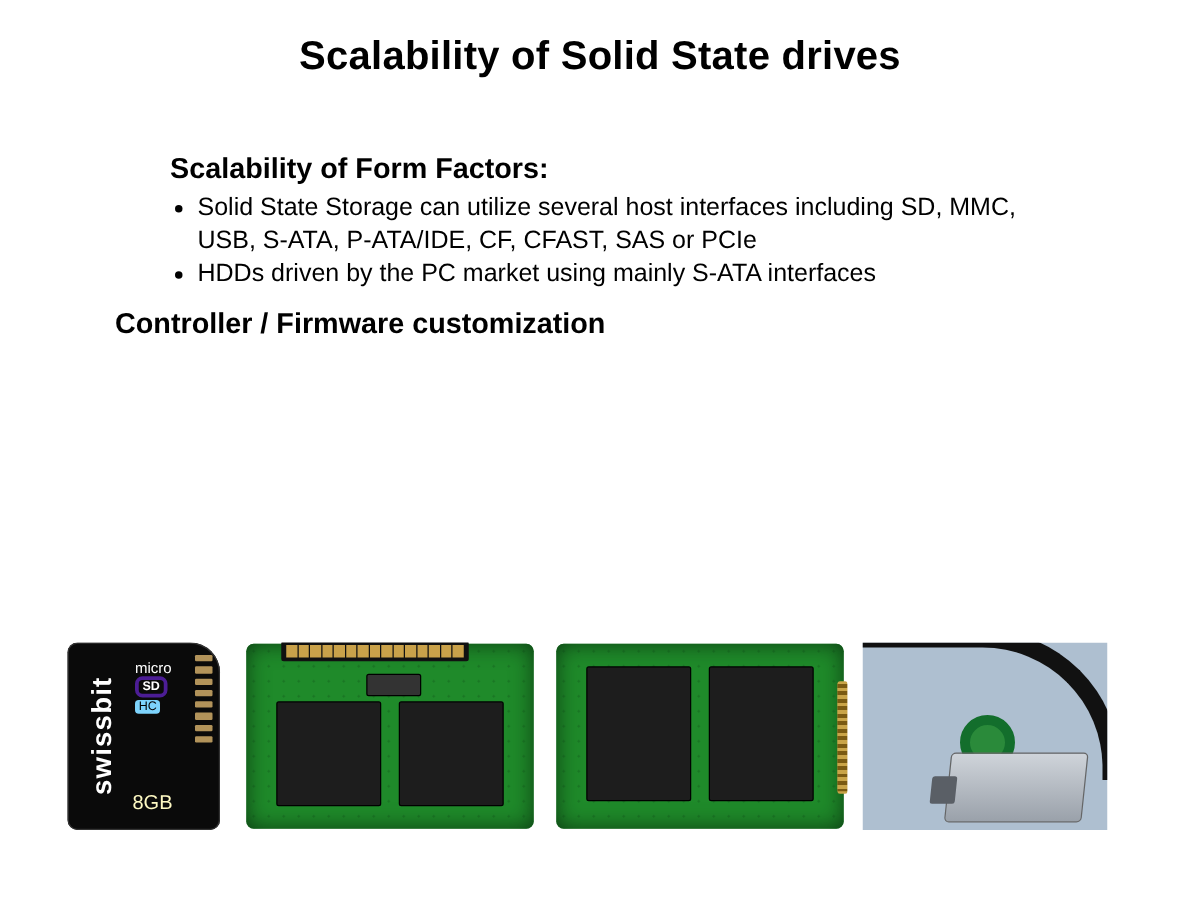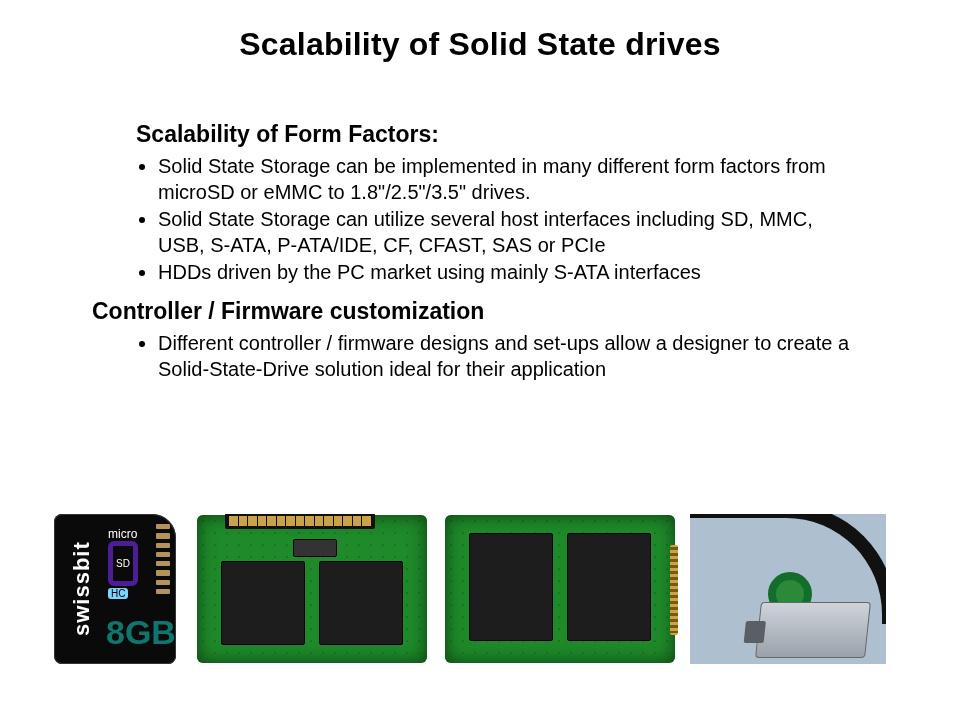--- a/index.html
+++ b/index.html
@@ -70,24 +70,24 @@
     .microsd .brand {
       position: absolute; left: 8px; top: 10px; bottom: 10px; width: 40px;
       display:flex; align-items:center; justify-content:center;
       color:#fff; font-weight:bold; font-size:22px;
       writing-mode: vertical-rl; transform: rotate(180deg); letter-spacing:1px;
     }
     .microsd .logo {
       position:absolute; left:54px; top:14px; width:50px; height:48px;
       color:#fff; font-size:12px; line-height:1.1;
     }
-    .microsd .pill { display:inline-block; border:5px solid #4c1d95; border-radius:6px; padding:12px 3px; font-size:10px;}
+    .microsd .pill { display:inline-block; border:3px solid #4c1d95; border-radius:6px; padding:0 3px; font-size:10px;font-weight:bold;}
     .microsd .hc { display:inline-block; background:#7dd3fc; color:#000; border-radius:3px; padding:0 3px; font-size:10px; margin-top:2px;}
     .microsd .cap {
-      position:absolute; left:52px; bottom:12px; color:#0f766e; font-weight:bold; font-size:34px;
+      position:absolute; left:52px; bottom:12px; color:#fef9c3; font-weight:normal; font-size:16px;
     }
     
     .pcb-outer { width: 236px; }
     .pcb {
       width: 230px; height: 148px;
       background: #1f8a2a;
       border-radius: 6px;
       position: relative;
       box-shadow: inset 0 0 18px #0c3c12;
     }
@@ -143,33 +143,27 @@
       background:#5a5f66; border-radius:2px;
     }
   </style>
 </head>
 <body>
 
 <h1 class="slide-title">Scalability of Solid State drives</h1>
 
 <div class="content">
   <div class="section-heading first">Scalability of Form Factors:</div>
-  <ul class="bullets">
-    <li>Solid State Storage can be implemented in many different form factors from microSD or eMMC to 1.8"/2.5"/3.5" drives.</li>
-  </ul>
 
   <ul class="bullets">
     <li>Solid State Storage can utilize several host interfaces including SD, MMC, USB, S-ATA, P-ATA/IDE,  CF, CFAST, SAS or PCIe</li>
     <li>HDDs driven by the PC market using mainly S-ATA interfaces</li>
   </ul>
 
   <div class="section-heading">Controller / Firmware customization</div>
-  <ul class="bullets">
-    <li>Different controller / firmware designs and set-ups allow a designer to create a Solid-State-Drive solution ideal for their application</li>
-  </ul>
 </div>
 
 <div class="images-row">
 
   <div class="img-card microsd-outer">
     <div class="microsd">
       <div class="contacts">
         <span></span>
           <span></span>
           <span></span>

